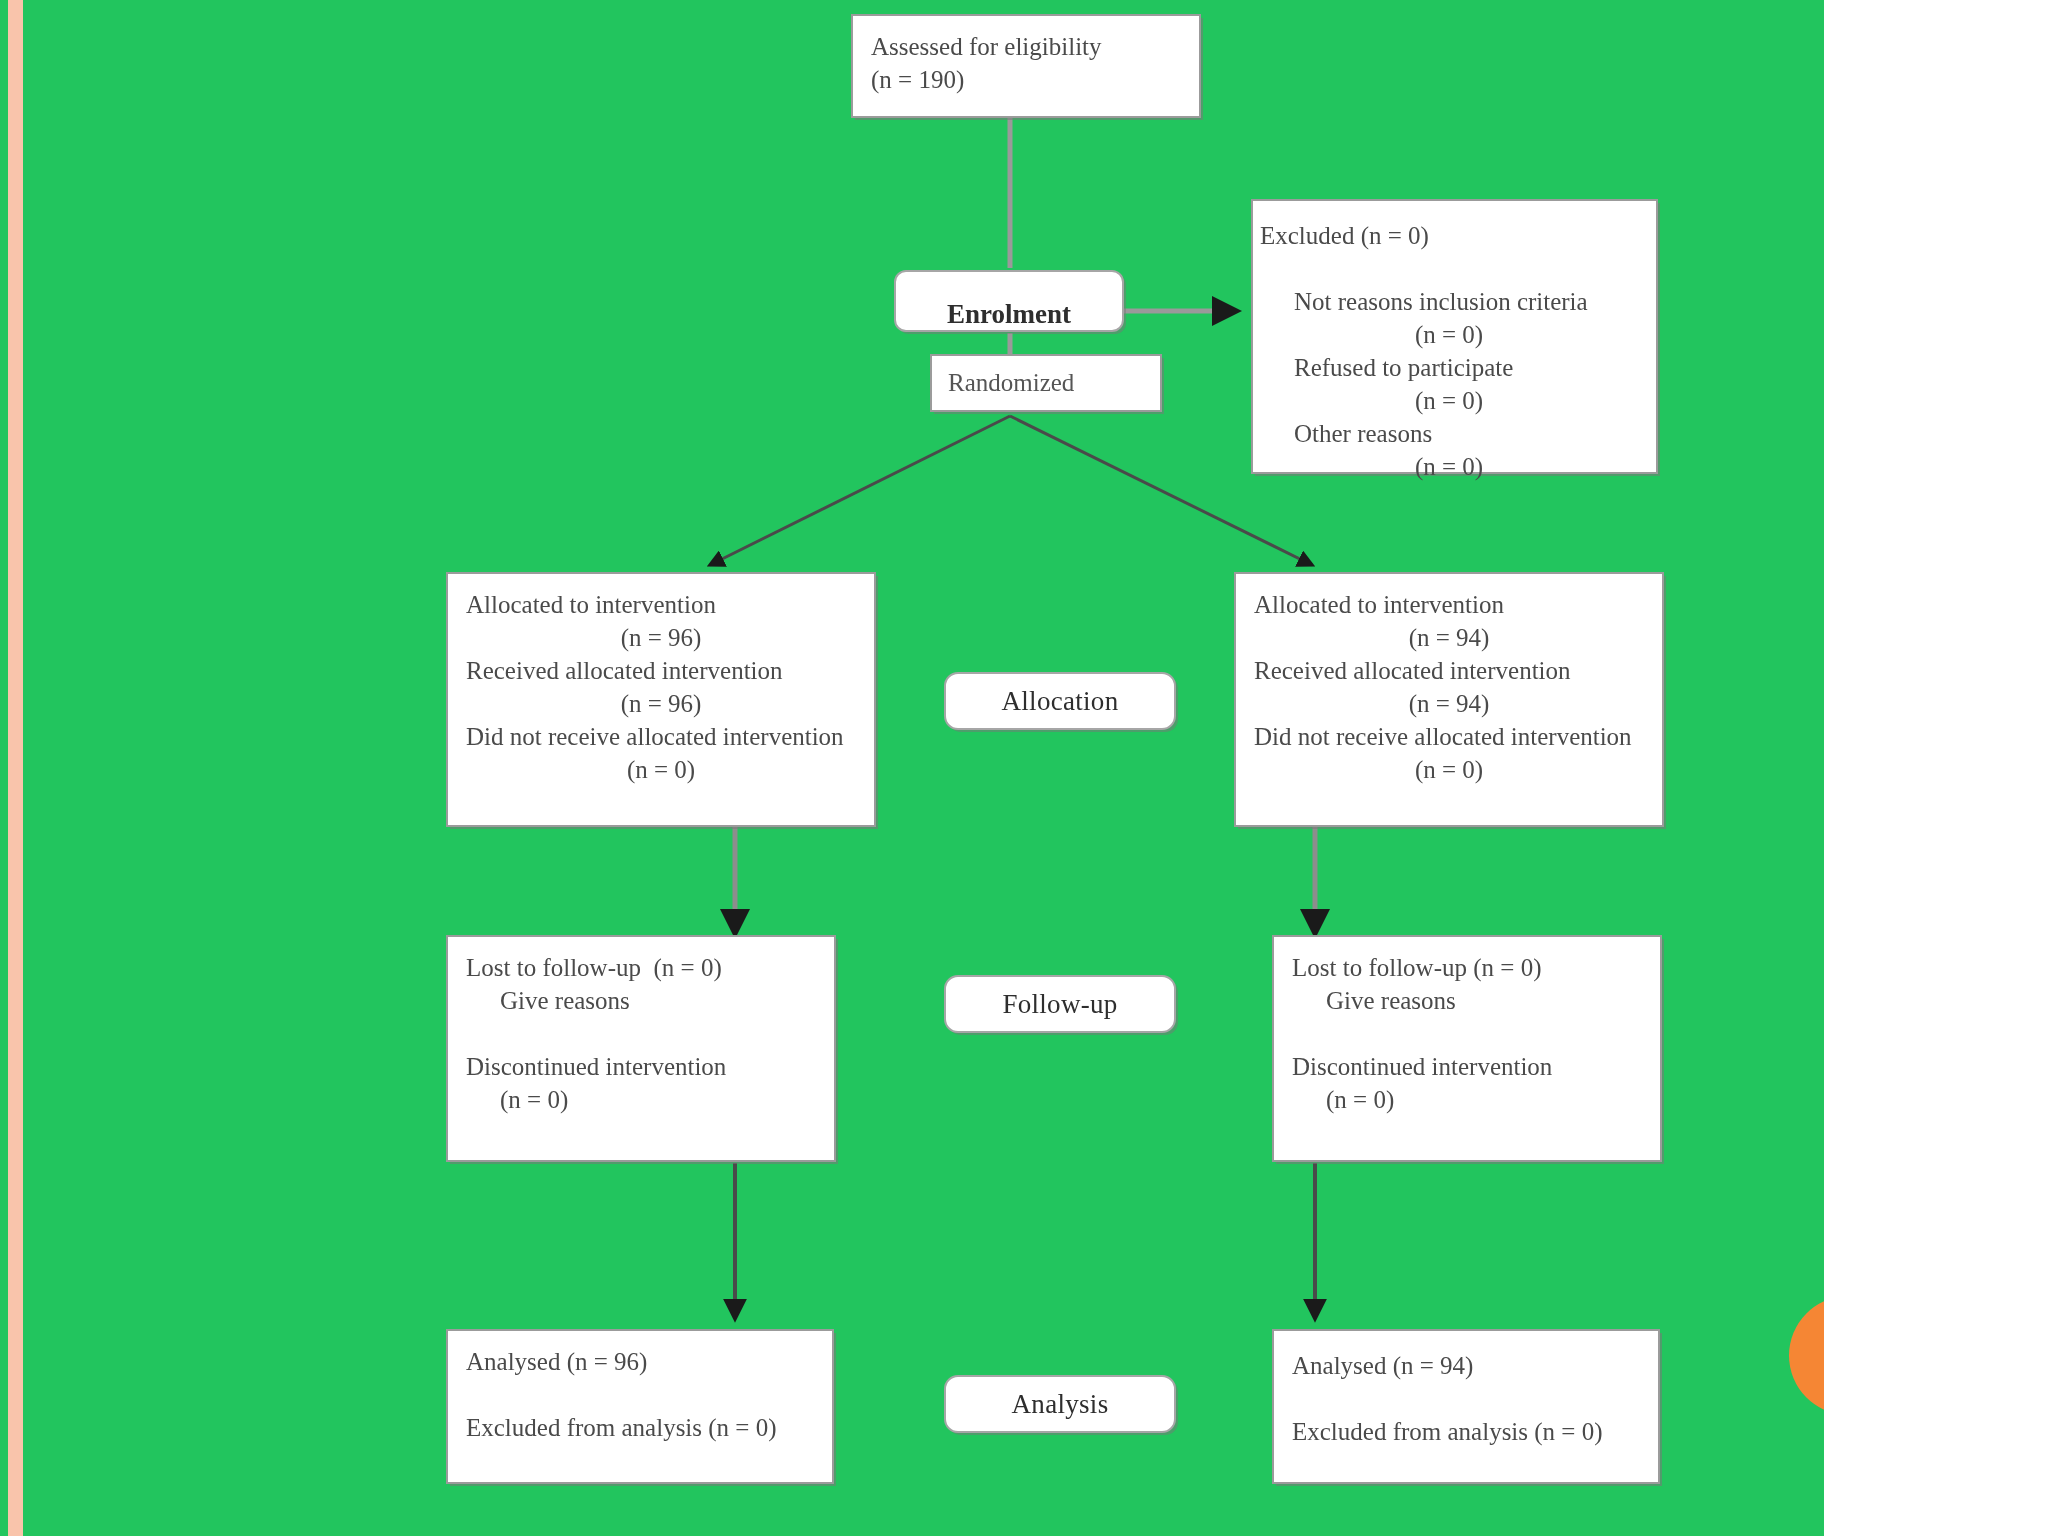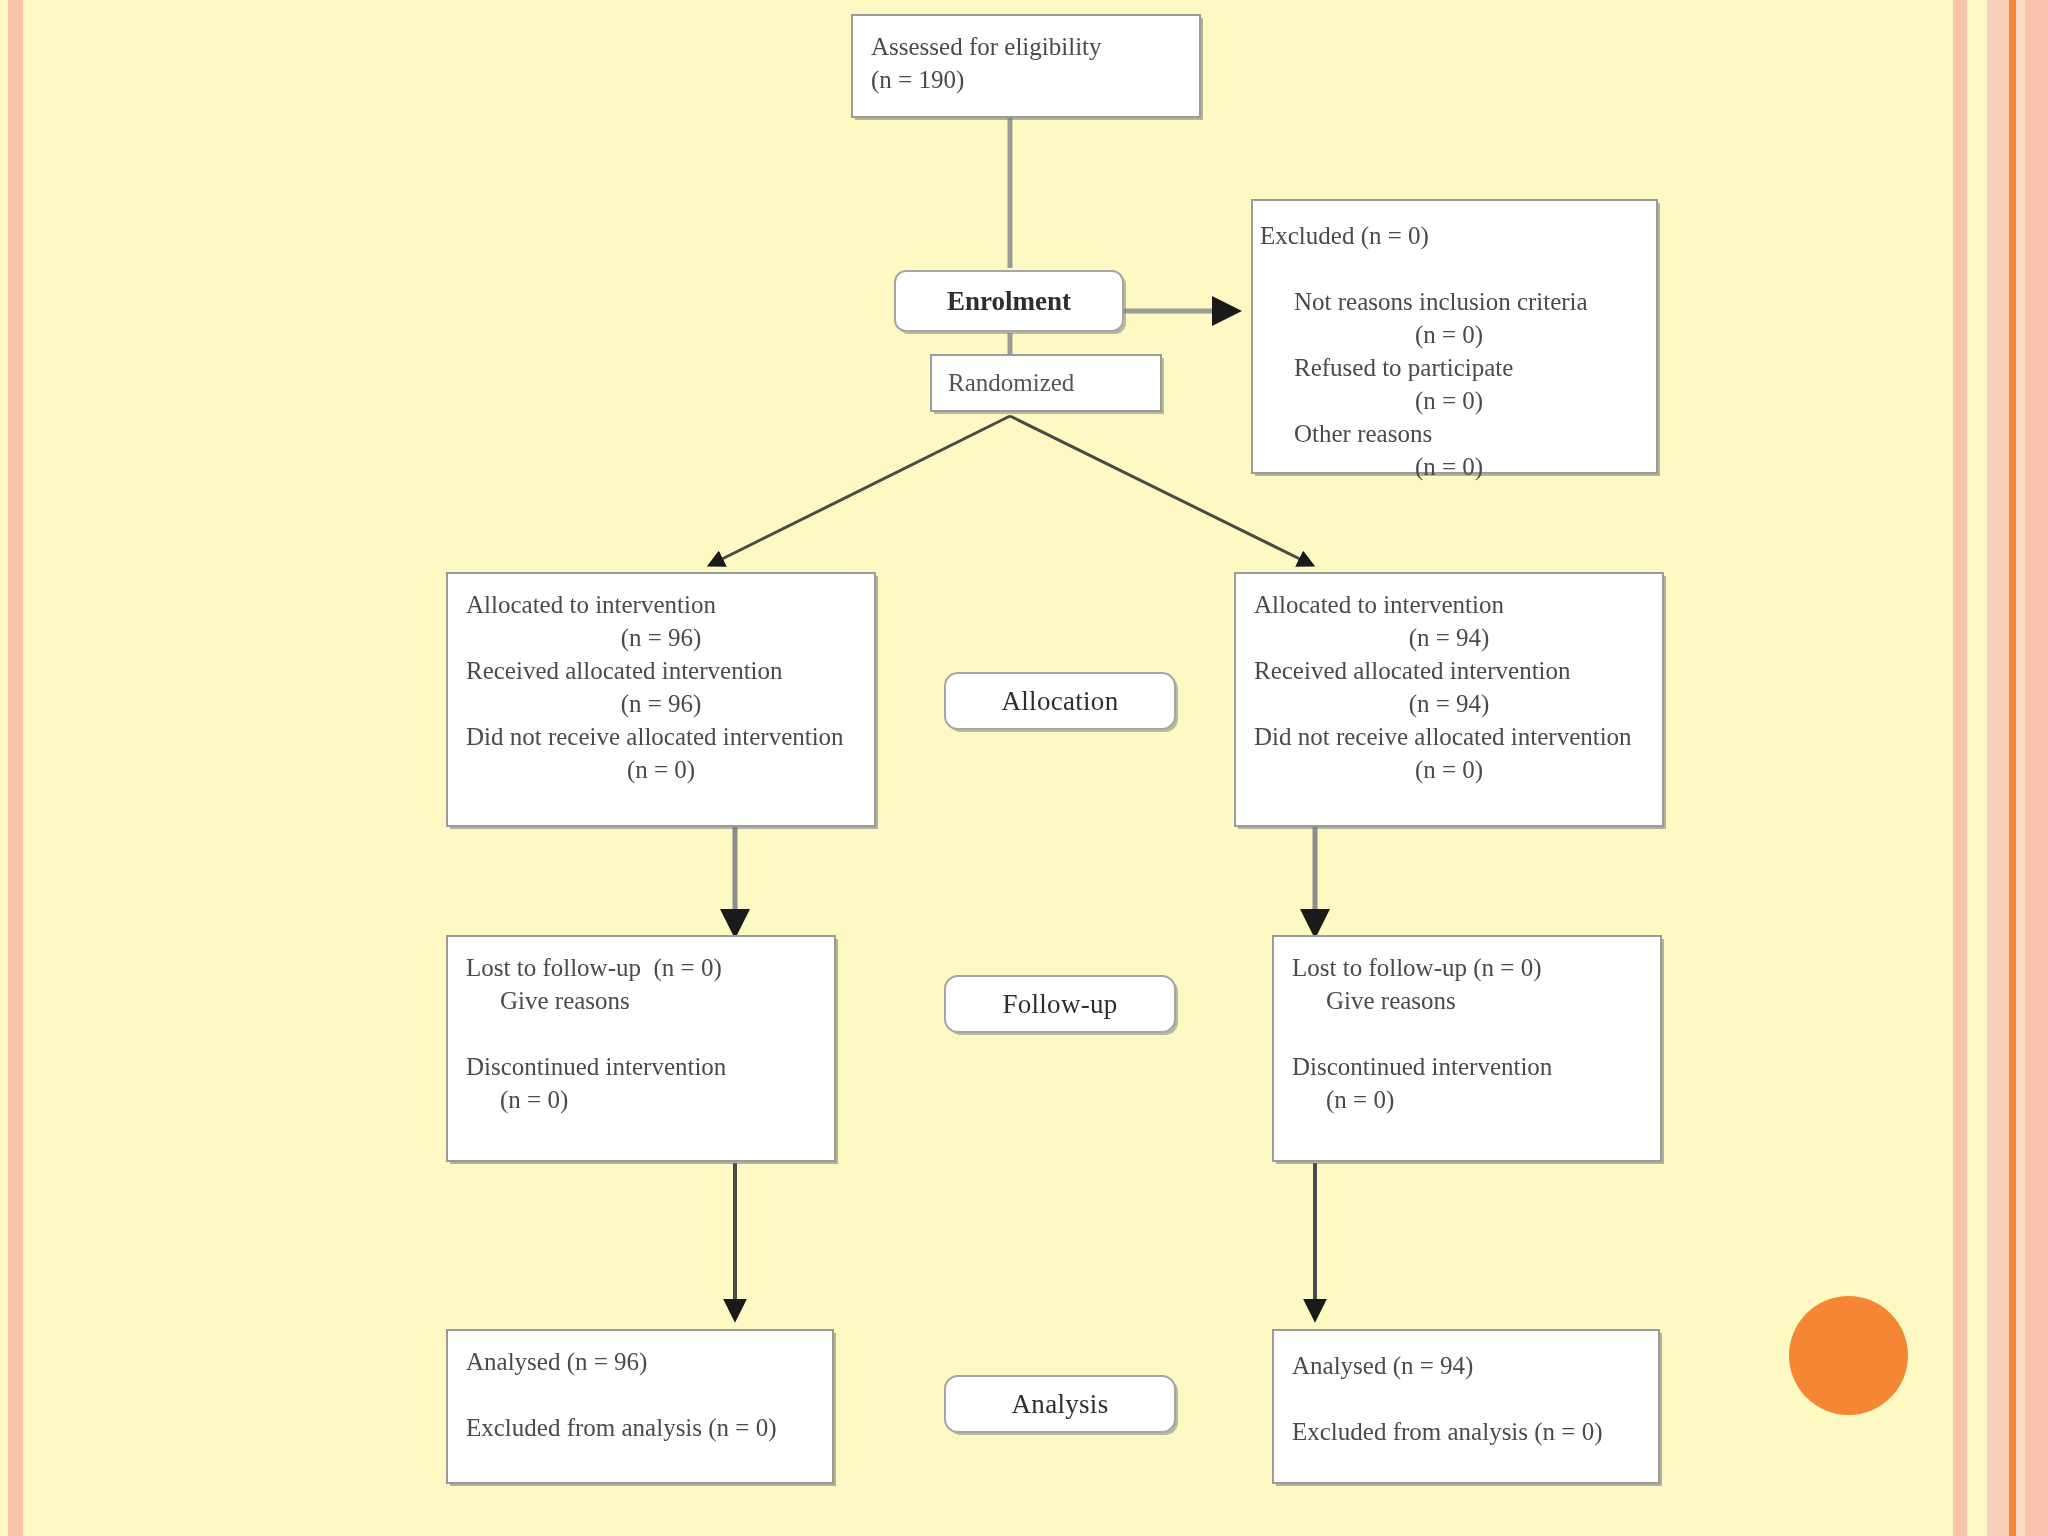--- a/index.html
+++ b/index.html
@@ -3,23 +3,23 @@
 <meta charset="utf-8">
 <title>CONSORT Flow Diagram</title>
 <style>
   html, body {
     margin: 0;
     padding: 0;
     background: #ffffff;
   }
   #slide {
     position: relative;
-    width: 2048px;
+    width: 1824px;
     height: 1536px;
-    background: #fef9c3;
+    background: #22c55e;
     overflow: hidden;
     font-family: "Liberation Serif", "DejaVu Serif", serif;
   }
 
   
   .stripe {
     position: absolute;
     top: 0;
     height: 100%;
   }
@@ -73,21 +73,21 @@
     position: absolute;
     box-sizing: border-box;
     background: #ffffff;
     border: 2px solid #a6a6a6;
     border-radius: 12px;
     box-shadow: 3px 3px 0 -1px rgba(120,120,120,0.5);
     color: #2e2e2e;
     font-weight: bold;
     font-size: 27px;
     display: flex;
-    align-items: center;
+    align-items: flex-end;
     justify-content: center;
   }
 
   .randomized-box {
     position: absolute;
     box-sizing: border-box;
     background: #ffffff;
     border: 2px solid #9b9b9b;
     box-shadow: 3px 3px 0 -1px rgba(120,120,120,0.5);
     color: #555;

